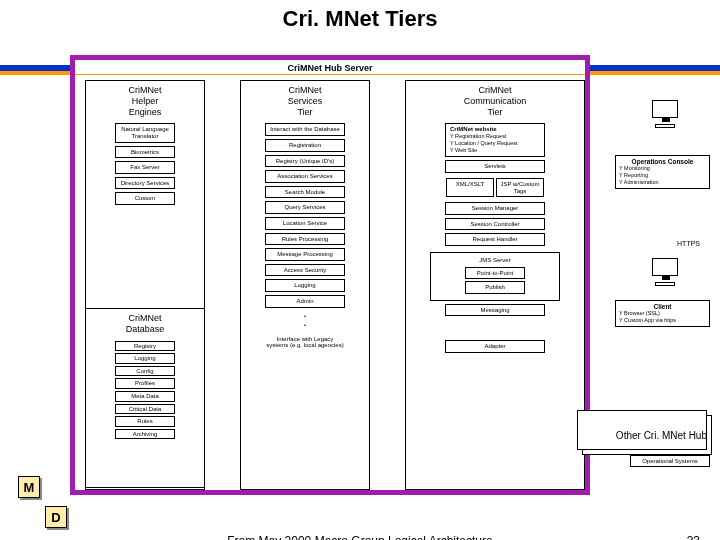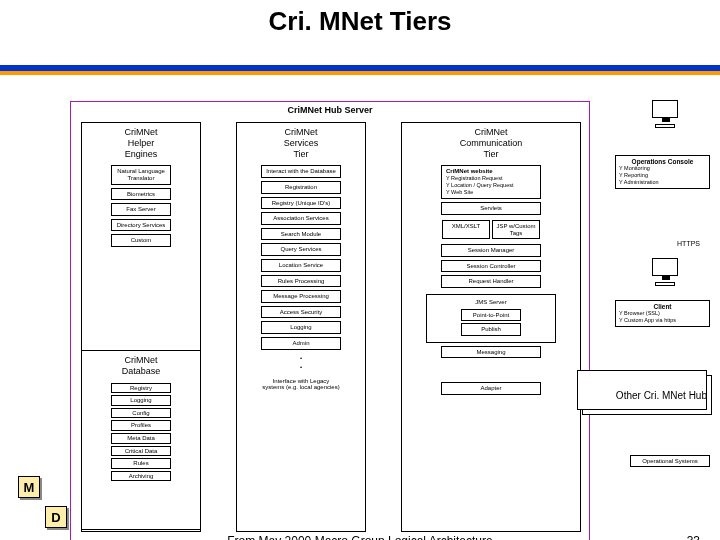--- a/index.html
+++ b/index.html
@@ -7,21 +7,21 @@
     margin: 0;
     width: 720px;
     height: 540px;
     font-family: Arial, sans-serif;
     background: #fff;
     position: relative;
     overflow: hidden;
   }
   .title {
     text-align: center;
-    font-size: 26px;
+    font-size: 22px;
     font-weight: bold;
     padding: 6px 0 4px;
   }
   .blue-bar {
     position: absolute;
     left: 0; right: 0; top: 65px;
     height: 6px;
     background: #0033cc;
     z-index: 0;
   }
@@ -30,24 +30,23 @@
     left: 0; right: 0; top: 71px;
     height: 4px;
     background: #ff9900;
     z-index: 0;
   }
   .outer {
     position: absolute;
     left: 70px; top: 55px;
     width: 520px;
     height: 440px;
-    border: 1px solid #a21caf;
+    border: 5px solid #a21caf;
     background: transparent;
     z-index: 1;
-    margin-top: 46px;
   }
   .hub-label {
     position: absolute;
     left: 0; right: 0; top: 2px;
     text-align: center;
     font-size: 9px;
     font-weight: bold;
     background: #fff;
     padding: 1px 0;
   }
@@ -130,21 +129,21 @@
     right: 10px; top: 300px;
     width: 95px;
     border: 1px solid #000;
     font-size: 6px;
     background: #fff;
     padding: 2px 3px;
     z-index: 3;
   }
   .other-hub {
     position: absolute;
-    right: 8px; top: 375px;
+    right: 8px; top: 415px;
     width: 130px; height: 40px;
     border: 1px solid #000;
     background: #fff;
     display: flex; align-items: center; justify-content: flex-end;
     padding-right: 4px;
     font-size: 10px;
     z-index: 3;
   }
   .other-hub .stack {
     position: absolute; left: -6px; top: -6px; width: 130px; height: 40px;

